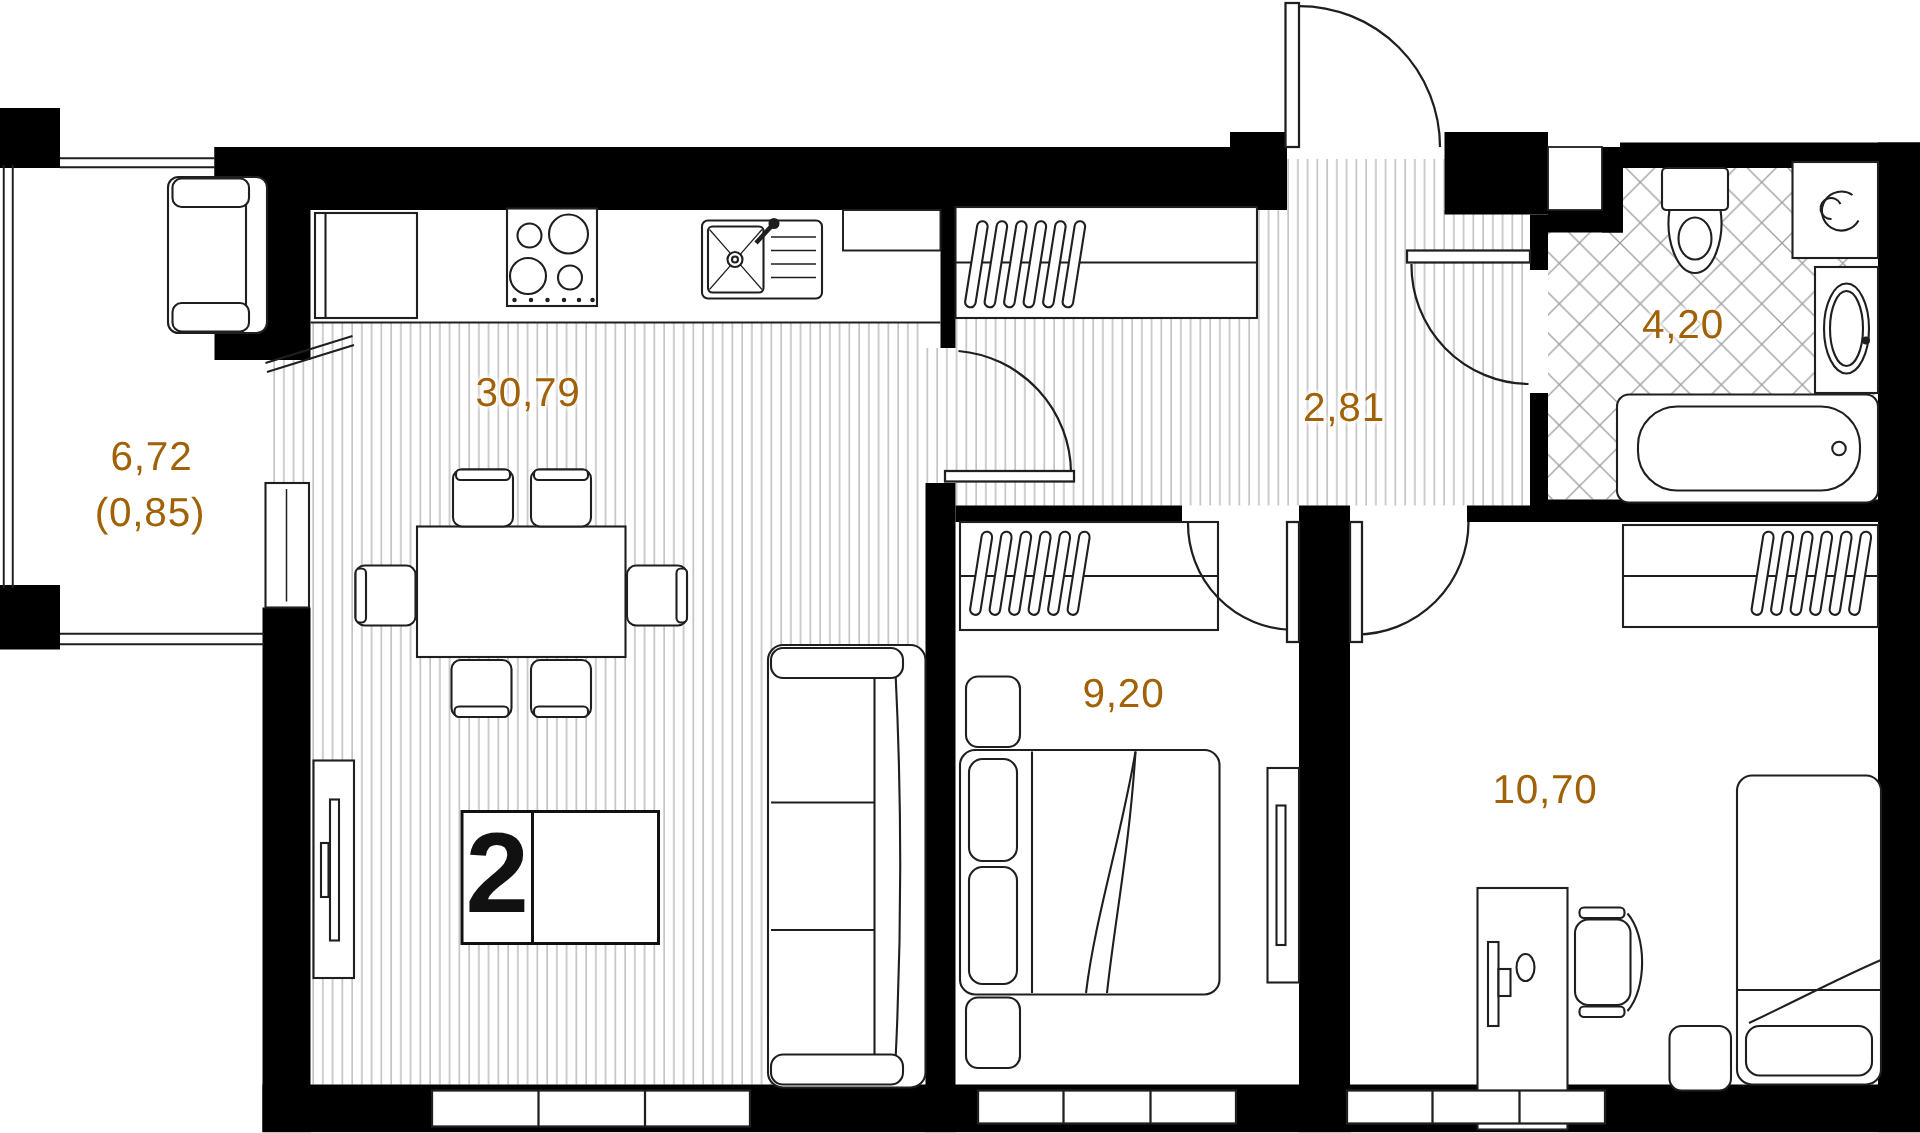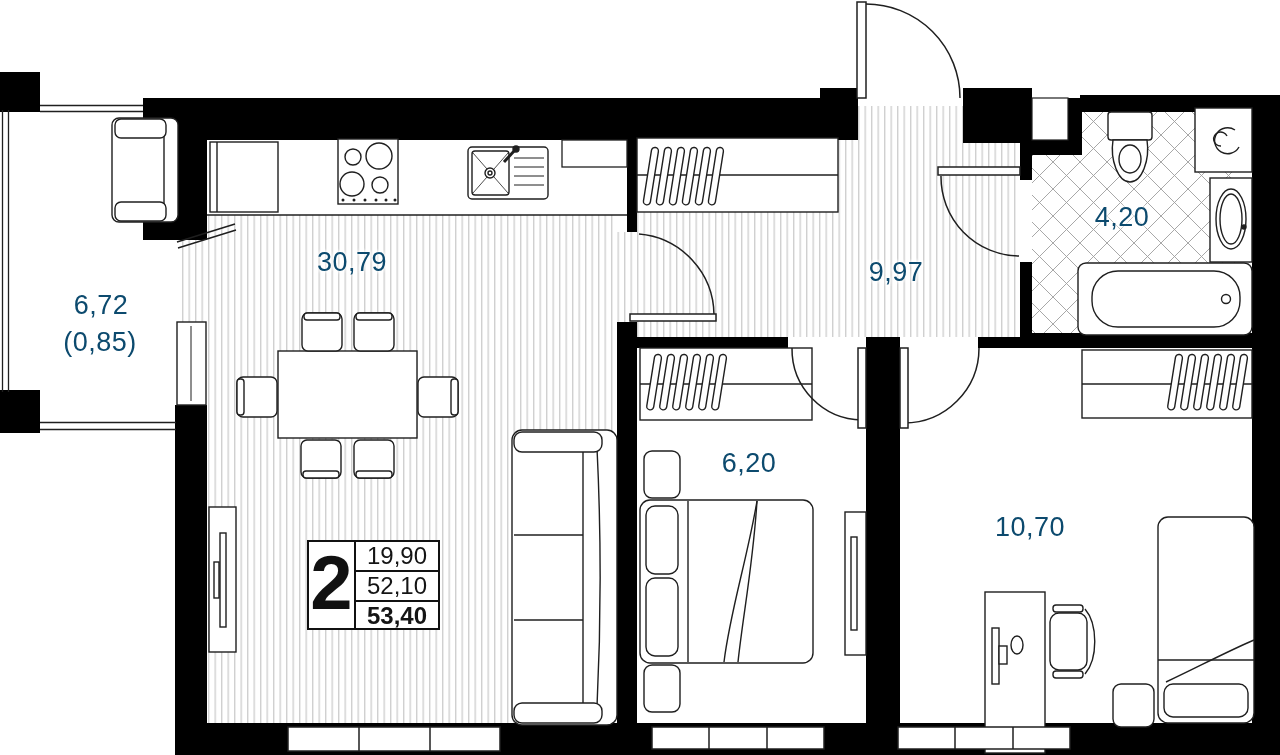--- a/index.html
+++ b/index.html
@@ -1,19 +1,19 @@
 <!DOCTYPE html>
 <html><head>
 <meta charset="utf-8">
 <style>
   html,body{margin:0;padding:0;background:#fff;}
   .plan{position:relative;width:1280px;height:755px;background:#fff;overflow:hidden;
         font-family:"Liberation Sans",sans-serif;}
   .plan svg{position:absolute;left:0;top:0;}
-  .label{position:absolute;transform:translate(-50%,-50%);font-size:27px;color:#0c4a6e;
+  .label{position:absolute;transform:translate(-50%,-50%);font-size:27px;color:#a16207;
          white-space:nowrap;letter-spacing:.5px;
          text-shadow:0 0 4px #fff,0 0 4px #fff,0 0 4px #fff;}
   .stats{position:absolute;left:307px;top:540px;width:133px;height:90px;background:#fff;
          border:2px solid #111;display:flex;box-sizing:border-box;}
   .stats-rooms{width:47px;display:flex;align-items:center;justify-content:center;
                font-size:76px;font-weight:700;color:#111;border-right:2px solid #111;
                line-height:1;padding-bottom:4px;box-sizing:border-box;}
   .stats-col{flex:1;display:flex;flex-direction:column;}
   .stats-col>div{flex:1;display:flex;align-items:center;justify-content:center;
                  font-size:24px;color:#141414;}
@@ -301,26 +301,21 @@
       <rect x="898" y="727" width="172" height="22"></rect>
       <line x1="955" y1="727" x2="955" y2="749"></line>
       <line x1="1013" y1="727" x2="1013" y2="749"></line>
     </g>
   </g>
 </svg>
 
   <div class="label" style="left:101px;top:305px">6,72</div>
   <div class="label" style="left:100px;top:342px">(0,85)</div>
   <div class="label" style="left:352px;top:262px">30,79</div>
-  <div class="label" style="left:896px;top:272px">9,97</div>
+  <div class="label" style="left:896px;top:272px">2,81</div>
   <div class="label" style="left:1122px;top:217px">4,20</div>
-  <div class="label" style="left:749px;top:463px">6,20</div>
+  <div class="label" style="left:749px;top:463px">9,20</div>
   <div class="label" style="left:1030px;top:527px">10,70</div>
 
   <div class="stats">
     <div class="stats-rooms">2</div>
-    <div class="stats-col">
-      <div>19,90</div>
-      <div>52,10</div>
-      <div class="stats-total">53,40</div>
-    </div>
   </div>
 </div>
 
 </body></html>

